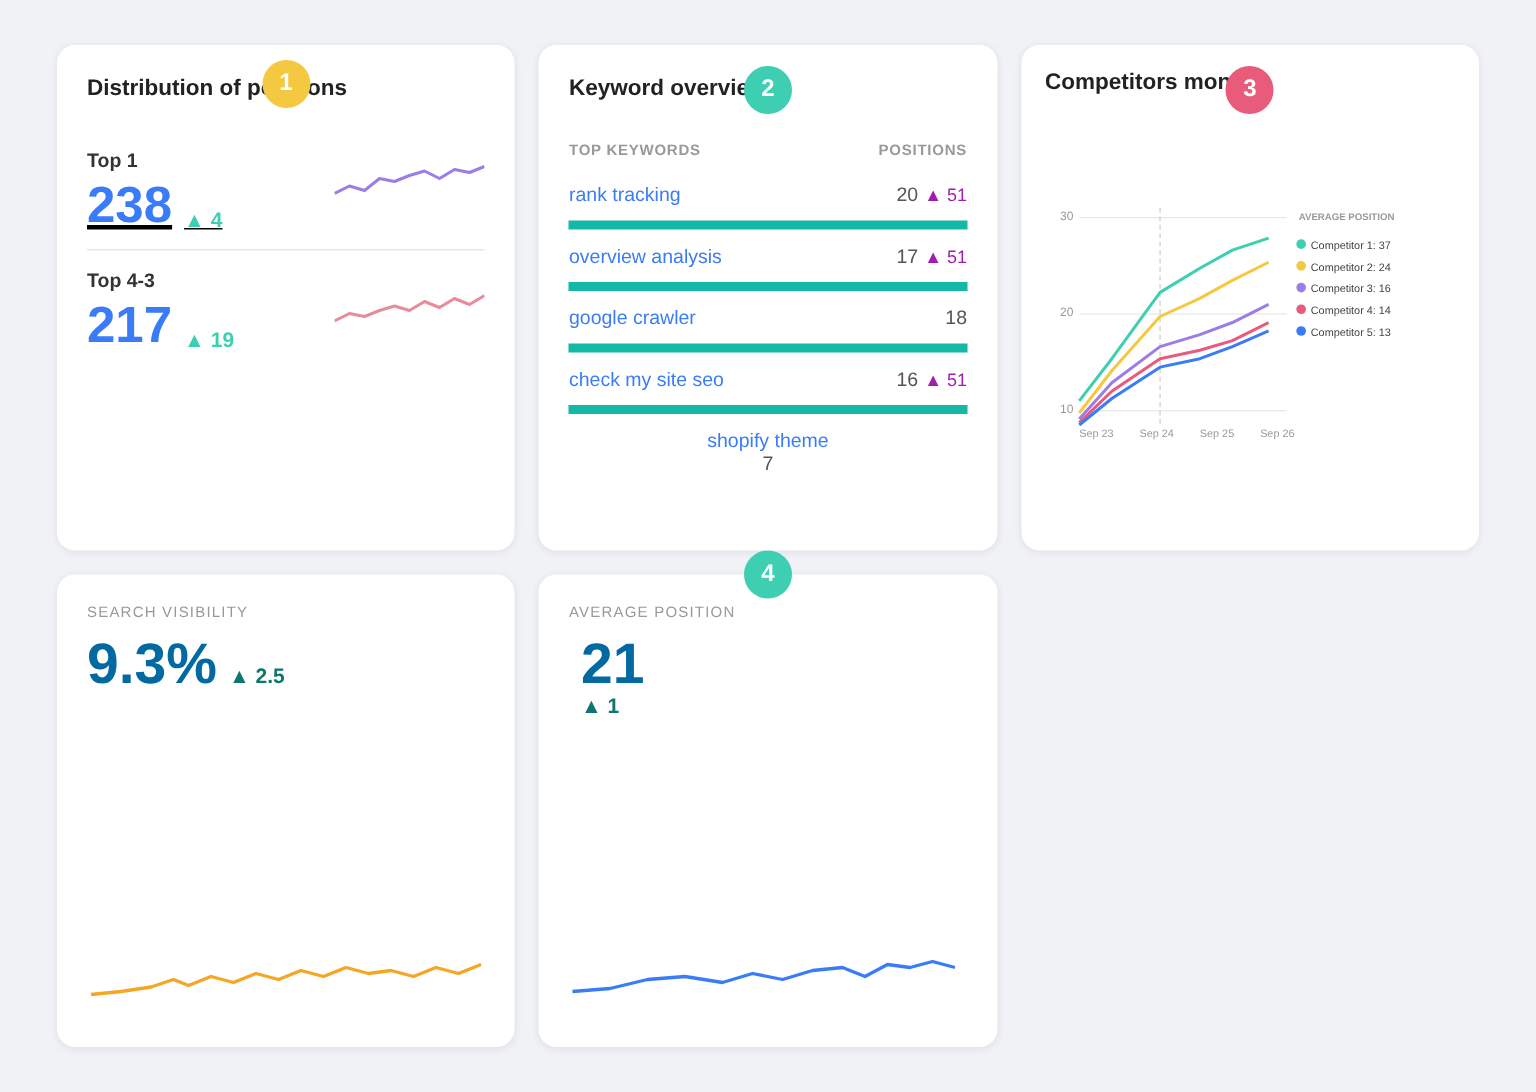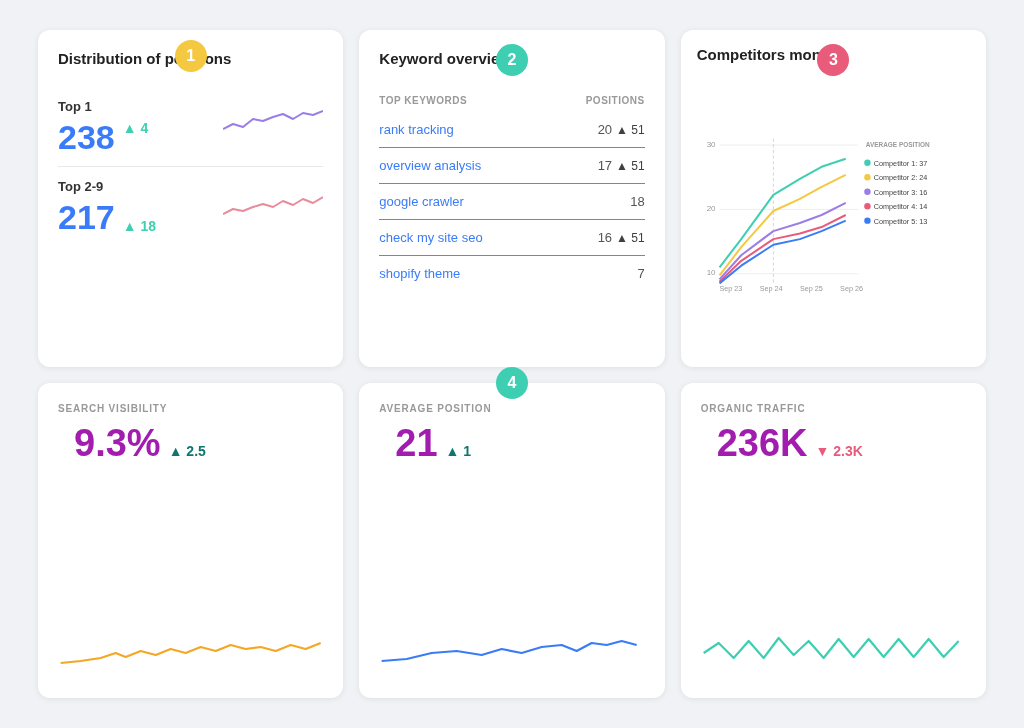--- a/index.html
+++ b/index.html
@@ -93,67 +93,66 @@
       color: #999;
       text-transform: uppercase;
       margin-bottom: 6px;
       margin-top: 28px;
     }
     .keyword-row {
       display: flex;
       justify-content: space-between;
       align-items: center;
       padding: 10px 0;
-      border-bottom: 1px solid #14b8a6;
-    }
-    .keyword-row:last-child { border-bottom: none; }
+      border-bottom: 6px solid #14b8a6;
+    }
+    .keyword-row:last-child { border-bottom: none; flex-direction: column; }
     .kw-name {
       font-size: 13px;
       color: #3a7cf8;
       font-weight: 500;
     }
     .kw-pos {
       font-size: 13px;
       color: #555;
       display: flex;
       align-items: center;
       gap: 4px;
     }
     .kw-change-up {
-      color: #404040;
+      color: #a21caf;
       font-size: 12px;
     }
 
     
     .competitors-card { padding: 16px; }
     .comp-chart-area {
       margin-top: 8px;
       height: 280px;
       position: relative;
     }
 
     
     .metric-card {
       display: flex;
       flex-direction: column;
     }
     .metric-label {
       font-size: 10px;
-      font-weight: 700;
+      font-weight: 400;
       color: #999;
       letter-spacing: 0.8px;
       text-transform: uppercase;
       margin-bottom: 10px;
     }
     .metric-value {
       font-size: 38px;
       font-weight: 800;
-      color: #a21caf;
+      color: #0369a1;
       line-height: 1;
-      margin-left: 16px;
     }
     .metric-change {
       font-size: 14px;
       font-weight: 600;
       margin-left: 8px;
     }
     .metric-change-up { color: #0f766e; }
     .metric-change-down { color: #e85b7a; }
     .metric-sparkline {
       margin-top: auto;
@@ -167,36 +166,36 @@
 
   <div class="card dist-card">
     <div class="card-title">Distribution of positions</div>
     <div class="badge badge-yellow">1</div>
 
     <div style="position:relative; margin-top:32px;">
       <div class="dist-label">Top 1</div>
       <svg class="mini-sparkline" style="top:0;right:0;" width="100" height="40" viewBox="0 0 100 40">
         <polyline points="0,30 10,25 20,28 30,20 40,22 50,18 60,15 70,20 80,14 90,16 100,12" fill="none" stroke="#9b7de8" stroke-width="2" stroke-linejoin="round"></polyline>
       </svg>
-      <div style="display:flex;align-items:flex-start;margin-top:6px;">
+      <div style="display:flex;align-items:flex-end;margin-top:6px;text-decoration:underline;">
         <span class="dist-value">238</span>
         <span class="dist-change">▲ 4</span>
       </div>
     </div>
 
     <hr class="dist-divider">
 
     <div style="position:relative;">
-      <div class="dist-label">Top 2-9</div>
+      <div class="dist-label">Top 4-3</div>
       <svg class="mini-sparkline" style="top:0;right:0;" width="100" height="40" viewBox="0 0 100 40">
         <polyline points="0,35 10,30 20,32 30,28 40,25 50,28 60,22 70,26 80,20 90,24 100,18" fill="none" stroke="#e88b9b" stroke-width="2" stroke-linejoin="round"></polyline>
       </svg>
       <div style="display:flex;align-items:flex-end;margin-top:6px;">
         <span class="dist-value">217</span>
-        <span class="dist-change">▲ 18</span>
+        <span class="dist-change">▲ 19</span>
       </div>
     </div>
   </div>
 
   <div class="card keyword-card">
     <div class="card-title">Keyword overview</div>
     <div class="badge badge-teal">2</div>
     <div class="col-header">
       <span>TOP KEYWORDS</span>
       <span>POSITIONS</span>
@@ -301,37 +300,25 @@
     <div class="metric-sparkline">
       <svg width="100%" height="55" viewBox="0 0 260 55">
         <polyline points="0,40 20,38 40,35 55,30 65,34 80,28 95,32 110,26 125,30 140,24 155,28 170,22 185,26 200,24 215,28 230,22 245,26 260,20" fill="none" stroke="#f5a623" stroke-width="2.2" stroke-linejoin="round"></polyline>
       </svg>
     </div>
   </div>
 
   <div class="card metric-card" style="position: relative;">
     <div class="badge badge-green" style="top: -16px; left: 50%; margin-left: -16px; position: absolute;">4</div>
     <div class="metric-label">AVERAGE POSITION</div>
-    <div style="display:flex;align-items:baseline;margin-bottom:8px;">
+    <div style="display:flex;align-items:baseline;margin-bottom:8px;flex-direction:column;">
       <span class="metric-value">21</span>
       <span class="metric-change metric-change-up">▲ 1</span>
     </div>
     <div class="metric-sparkline">
       <svg width="100%" height="55" viewBox="0 0 260 55">
         <polyline points="0,38 25,36 50,30 75,28 100,32 120,26 140,30 160,24 180,22 195,28 210,20 225,22 240,18 255,22" fill="none" stroke="#3a7cf8" stroke-width="2.2" stroke-linejoin="round"></polyline>
       </svg>
     </div>
   </div>
 
-  <div class="card metric-card">
-    <div class="metric-label">ORGANIC TRAFFIC</div>
-    <div style="display:flex;align-items:baseline;margin-bottom:8px;">
-      <span class="metric-value">236K</span>
-      <span class="metric-change metric-change-down">▼ 2.3K</span>
-    </div>
-    <div class="metric-sparkline">
-      <svg width="100%" height="55" viewBox="0 0 260 55">
-        <polyline points="0,30 15,20 30,35 45,18 60,35 75,15 90,32 105,18 120,35 135,16 150,34 165,16 180,34 195,16 210,34 225,16 240,34 255,18" fill="none" stroke="#3ecfb2" stroke-width="2.2" stroke-linejoin="round"></polyline>
-      </svg>
-    </div>
-  </div>
 
 </div>
 
 </body></html>

